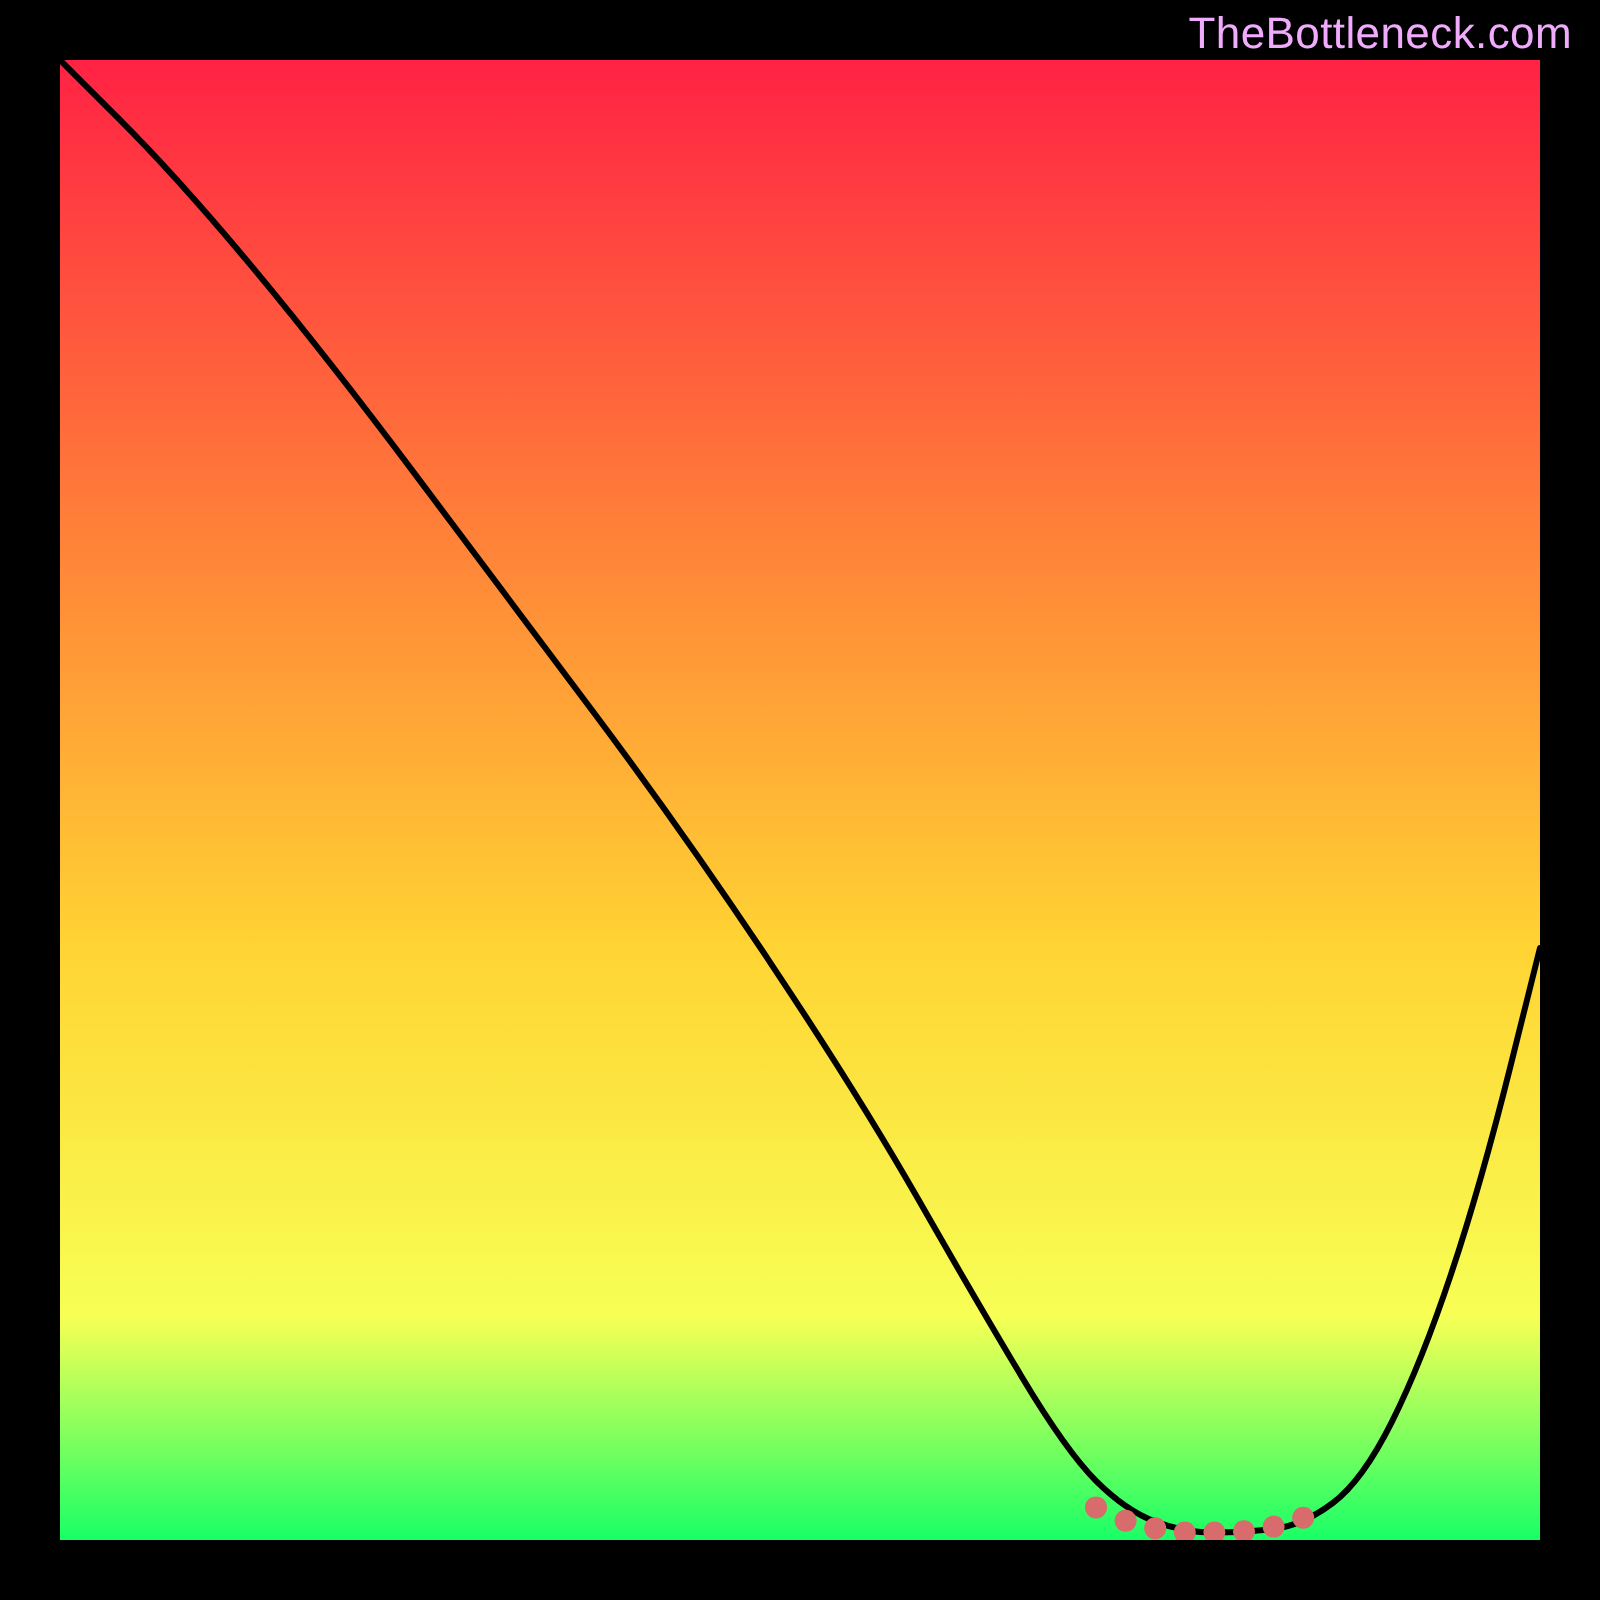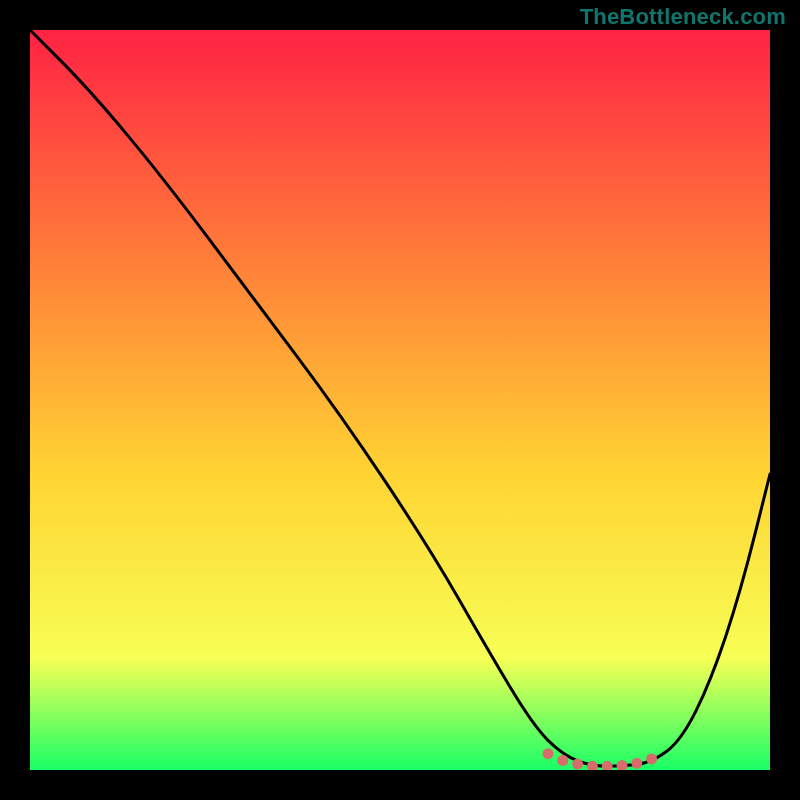--- a/index.html
+++ b/index.html
@@ -9,22 +9,22 @@
     width: 800px;
     height: 800px;
     background: #000;
   }
   .watermark {
     position: absolute;
     top: 4px;
     right: 14px;
     font-family: Arial, Helvetica, sans-serif;
     font-size: 22px;
-    font-weight: 700;
-    color: #0f766e;
+    font-weight: 400;
+    color: #f0abfc;
     letter-spacing: 0.2px;
   }
   .plot {
     position: absolute;
     left: 30px;
     top: 30px;
     width: 740px;
     height: 740px;
   }
   .plot svg {

